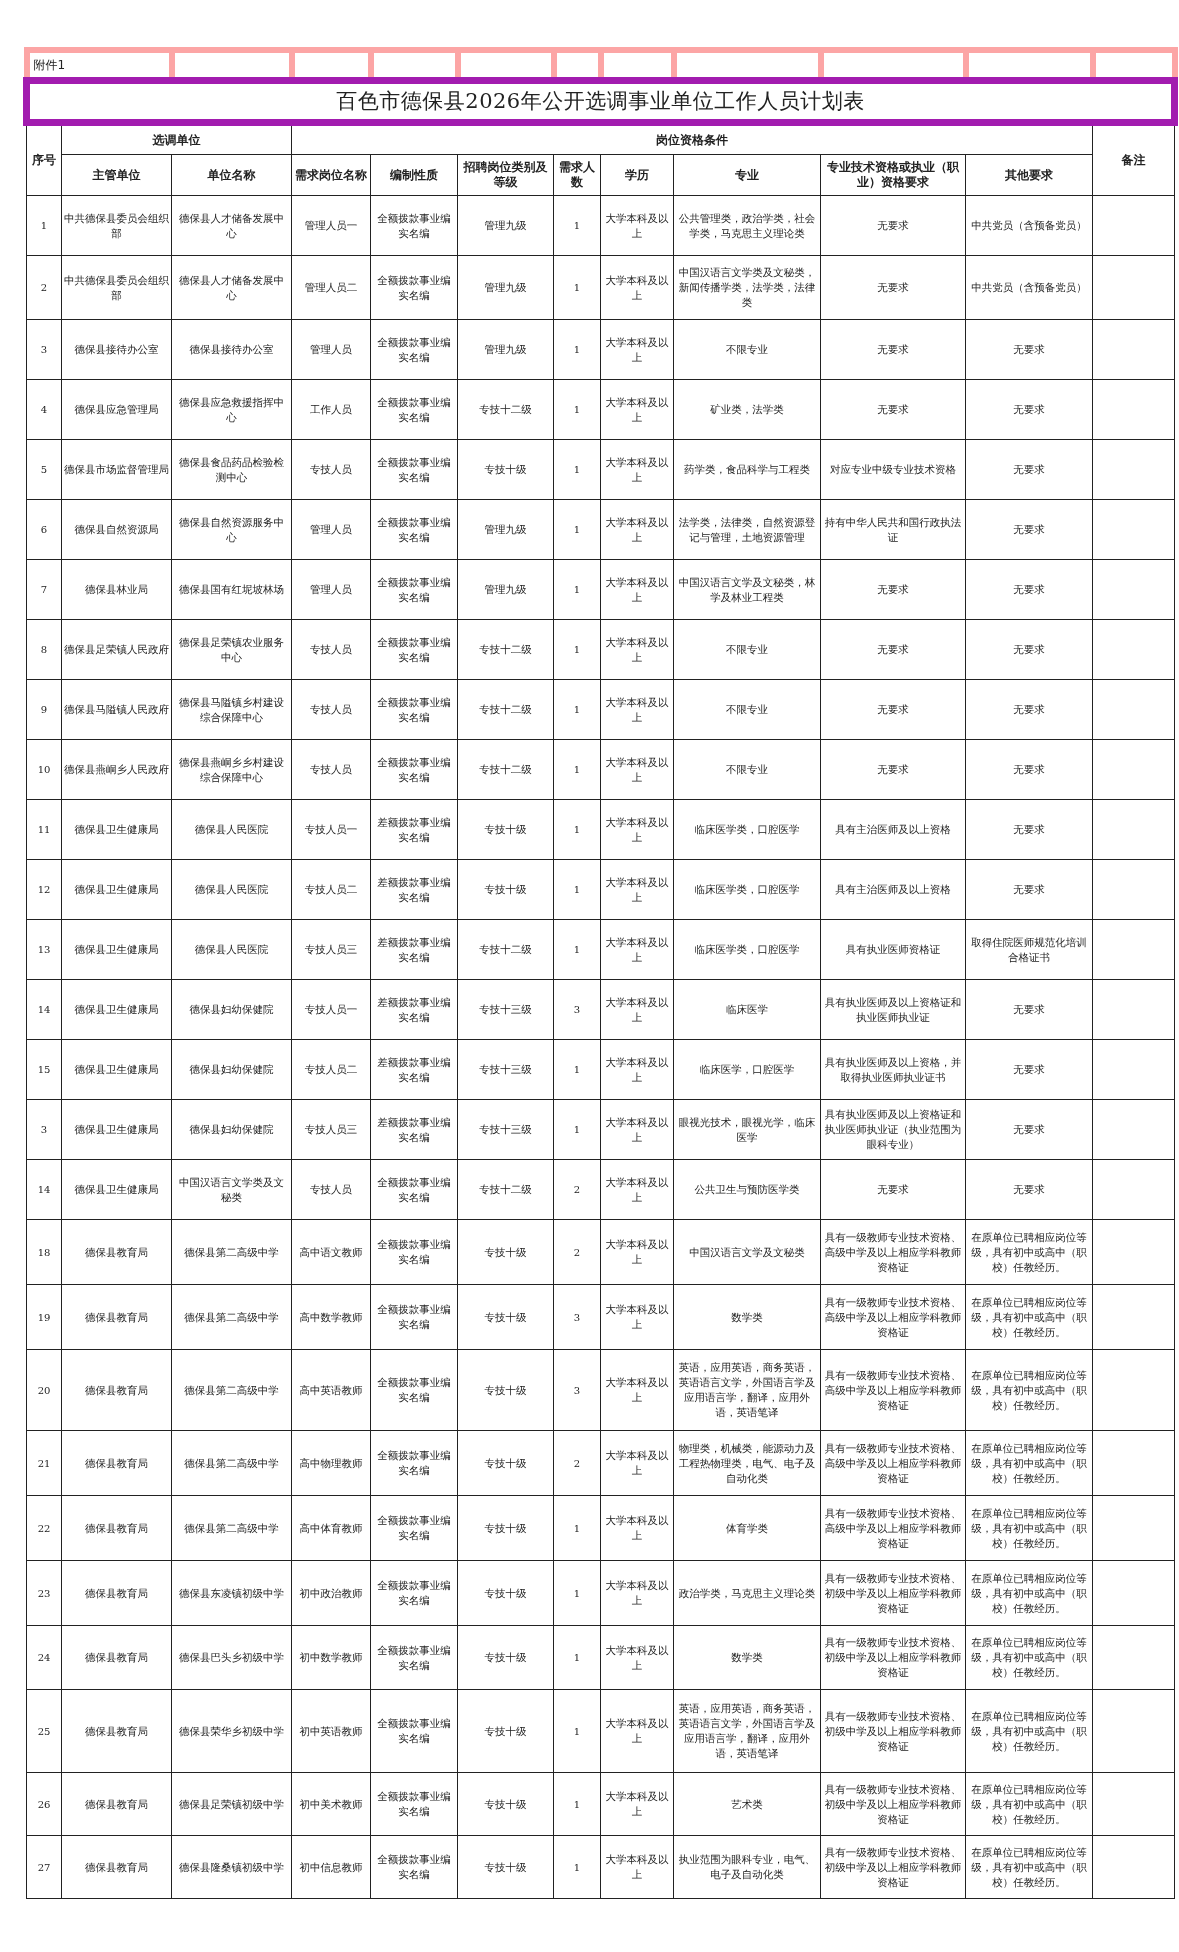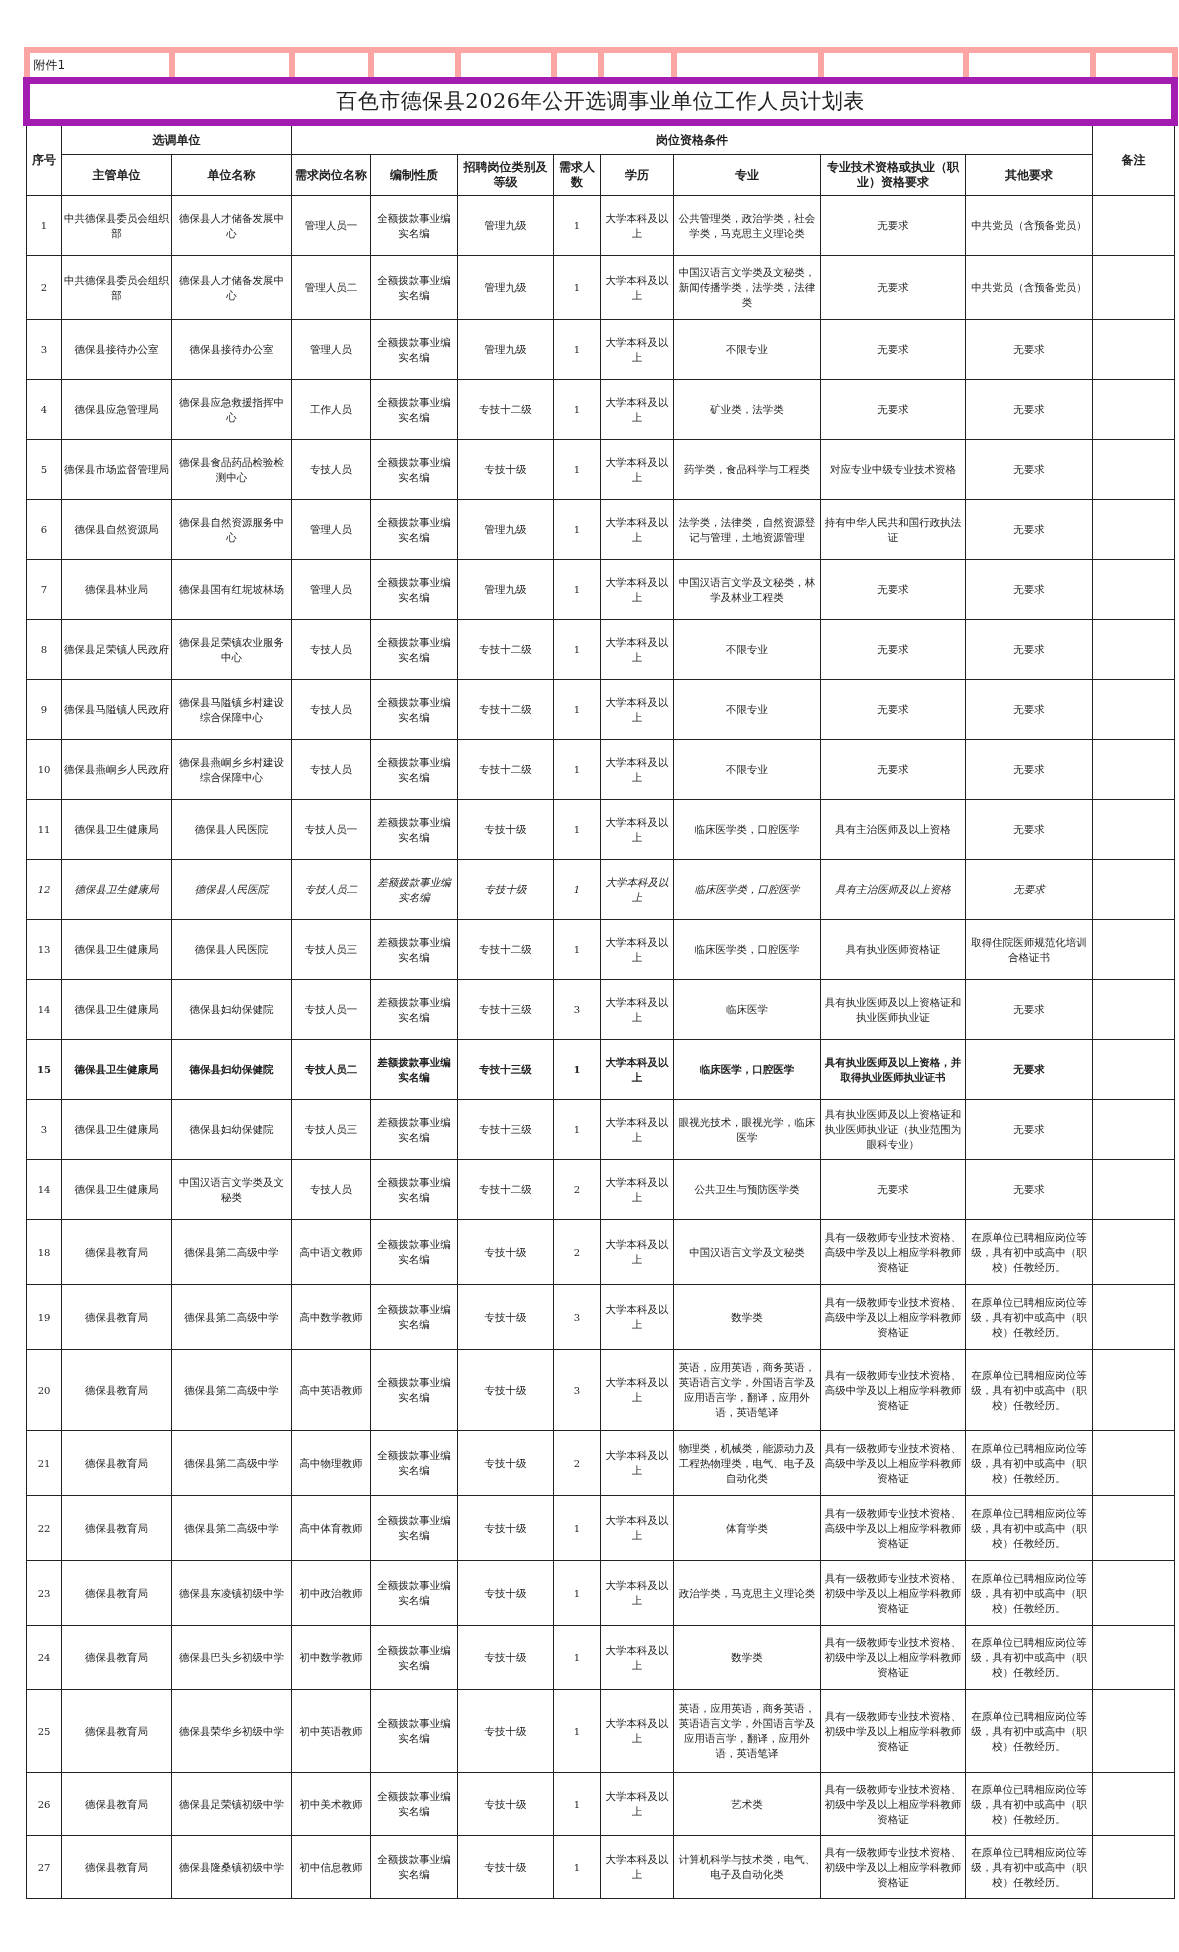--- a/index.html
+++ b/index.html
@@ -219,21 +219,21 @@
           <td>专技人员一</td>
           <td>差额拨款事业编实名编</td>
           <td>专技十级</td>
           <td class="num">1</td>
           <td>大学本科及以上</td>
           <td>临床医学类，口腔医学</td>
           <td>具有主治医师及以上资格</td>
           <td>无要求</td>
           <td></td>
         </tr>
-        <tr style="height: 60px; font-style: italic;">
+        <tr style="height: 60px;">
           <td class="num">12</td>
           <td>德保县卫生健康局</td>
           <td>德保县人民医院</td>
           <td>专技人员二</td>
           <td>差额拨款事业编实名编</td>
           <td>专技十级</td>
           <td class="num">1</td>
           <td>大学本科及以上</td>
           <td>临床医学类，口腔医学</td>
           <td>具有主治医师及以上资格</td>
@@ -261,21 +261,21 @@
           <td>专技人员一</td>
           <td>差额拨款事业编实名编</td>
           <td>专技十三级</td>
           <td class="num">3</td>
           <td>大学本科及以上</td>
           <td>临床医学</td>
           <td>具有执业医师及以上资格证和执业医师执业证</td>
           <td>无要求</td>
           <td></td>
         </tr>
-        <tr style="height: 60px; font-weight: bold;">
+        <tr style="height: 60px;">
           <td class="num">15</td>
           <td>德保县卫生健康局</td>
           <td>德保县妇幼保健院</td>
           <td>专技人员二</td>
           <td>差额拨款事业编实名编</td>
           <td>专技十三级</td>
           <td class="num">1</td>
           <td>大学本科及以上</td>
           <td>临床医学，口腔医学</td>
           <td>具有执业医师及以上资格，并取得执业医师执业证书</td>
@@ -438,20 +438,20 @@
         </tr>
         <tr style="height: 63px;">
           <td class="num">27</td>
           <td>德保县教育局</td>
           <td>德保县隆桑镇初级中学</td>
           <td>初中信息教师</td>
           <td>全额拨款事业编实名编</td>
           <td>专技十级</td>
           <td class="num">1</td>
           <td>大学本科及以上</td>
-          <td>计算机科学与技术类，电气、电子及自动化类</td>
+          <td>执业范围为眼科专业，电气、电子及自动化类</td>
           <td>具有一级教师专业技术资格、初级中学及以上相应学科教师资格证</td>
           <td>在原单位已聘相应岗位等级，具有初中或高中（职校）任教经历。</td>
           <td></td>
         </tr>
       </tbody>
   </table>
 </div>
 
 </body></html>

